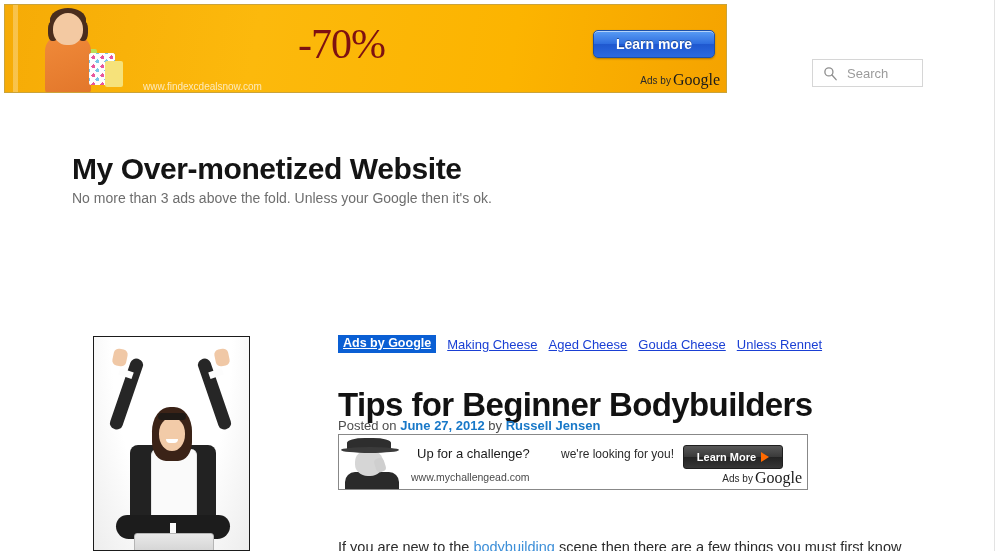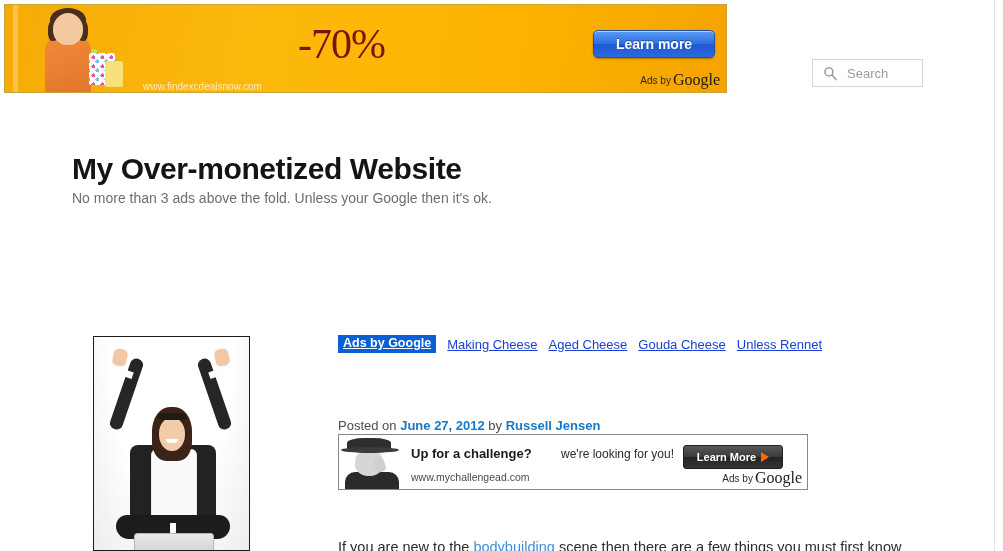--- a/index.html
+++ b/index.html
@@ -308,22 +308,22 @@
   }
   .mp-body {
     position:absolute; left:4px; top:36px; width:54px; height:20px;
     background:#2a2a2a; border-radius:10px 10px 0 0;
   }
   .mp-finger {
     position:absolute; left:34px; top:22px; width:10px; height:14px;
     background:#cfcfcf; border-radius:4px; transform: rotate(-18deg);
   }
   .mid-h {
-    position: absolute; left: 72px; top: 11px;
-    font-weight: bold; font-size: 13px; color: #1a1a1a;
+    position: absolute; left: 78px; top: 11px;
+    font-weight: normal; font-size: 13px; color: #1a1a1a;
   }
   .mid-sub {
     position: absolute; left: 222px; top: 12px;
     font-size: 12px; color: #2b2b2b;
   }
   .mid-url {
     position: absolute; left: 72px; top: 36px;
     font-size: 10.5px; color: #4a4a4a;
   }
   .mid-btn {
@@ -417,20 +417,21 @@
   </div>
 
   <div class="adlinks">
     <span class="ads-badge">Ads by Google</span>
     <span class="adlink">Making Cheese</span>
     <span class="adlink">Aged Cheese</span>
     <span class="adlink">Gouda Cheese</span>
     <span class="adlink">Unless Rennet</span>
   </div>
 
+  <h1 class="post-title">Tips for Beginner Bodybuilders</h1>
 
   <div class="post-meta">
     <span>Posted on</span>
     <a>June 27, 2012</a>
     <span>by</span>
     <a>Russell Jensen</a>
   </div>
 
   <div class="mid-ad">
     <div class="mid-photo">

